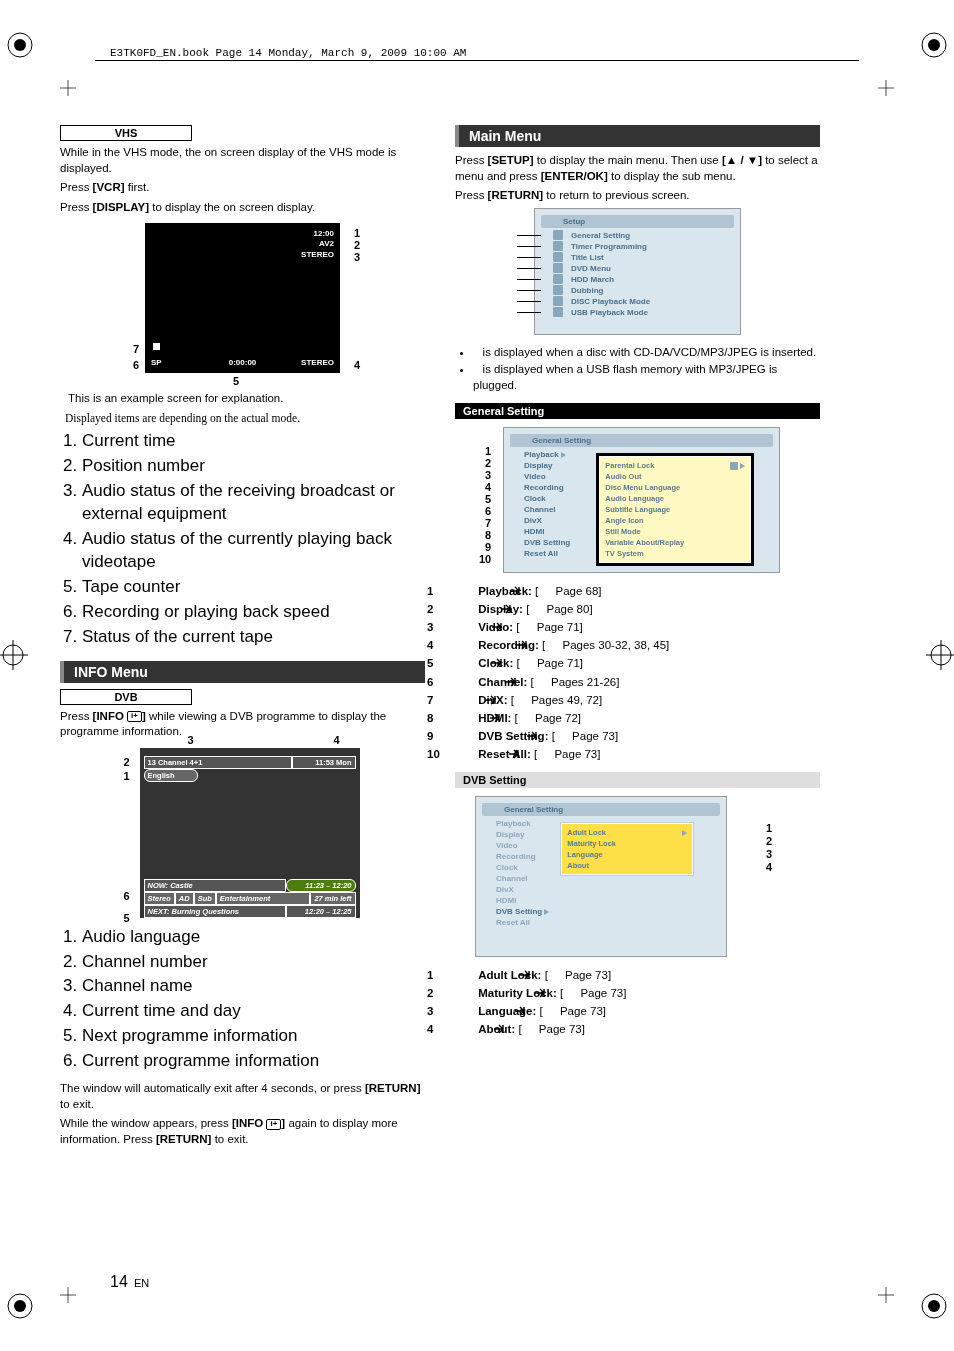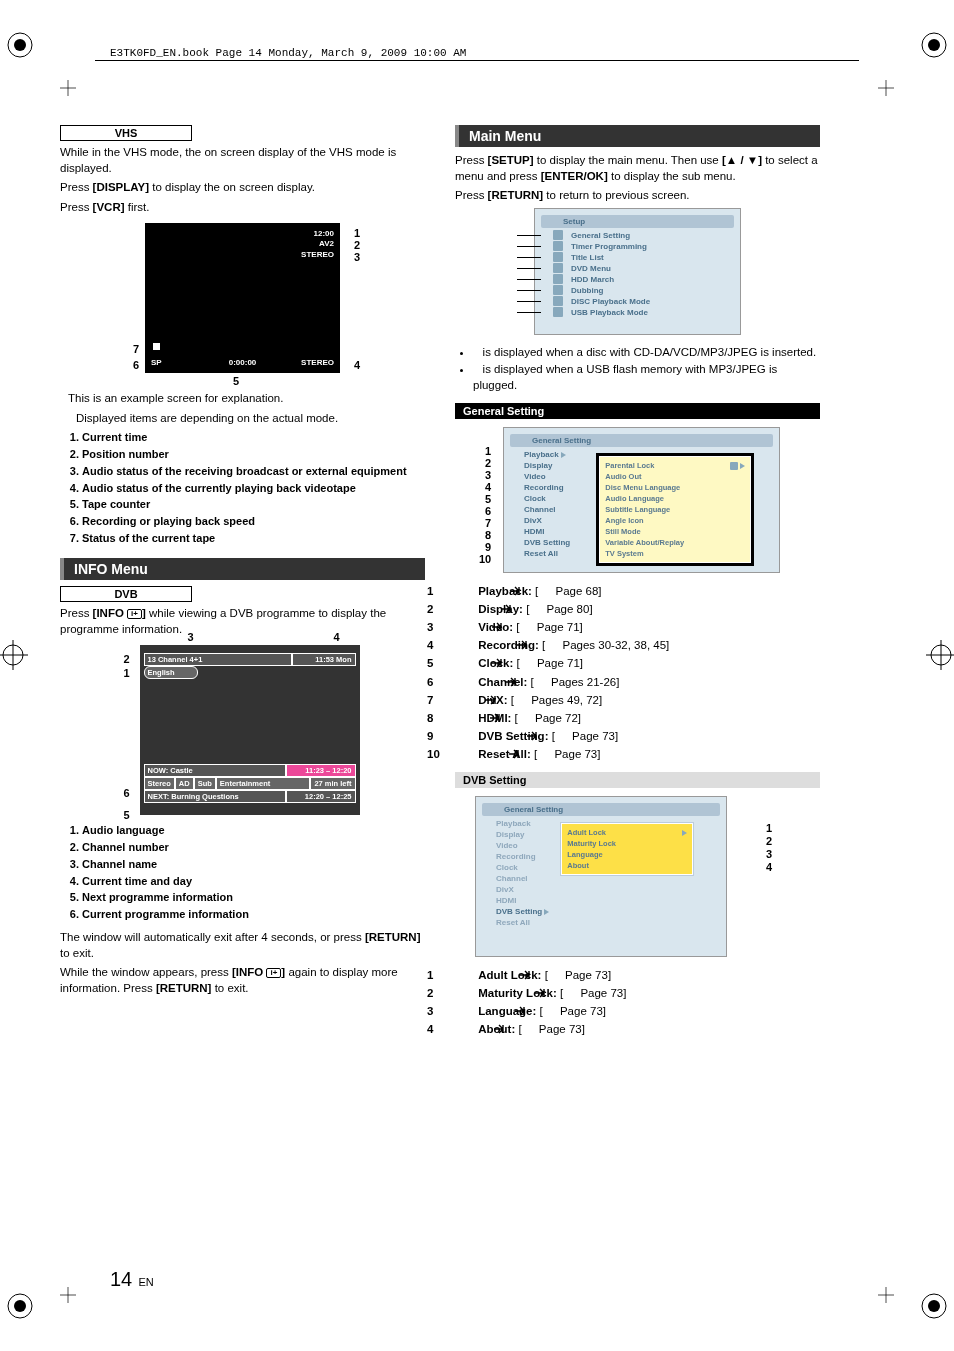--- a/index.html
+++ b/index.html
@@ -20,21 +20,21 @@
 .header-rule { position:absolute; top:60px; left:95px; right:95px; border-top:0.5px solid #000; }
 .header-text { position:absolute; top:47px; left:110px; font-family:"Courier New",monospace; font-size:11px; }
 .content { display:flex; gap:30px; margin-top:85px; }
 .col { width:365px; }
 .tag-box { border:1px solid #000; padding:1px 0; text-align:center; font-weight:bold; font-size:11px; width:130px; margin-bottom:4px; }
 .para { font-size:11.5px; line-height:1.35; margin-bottom:4px; }
 .bold { font-weight:bold; }
 .section-bar { background:#333; color:#fff; font-weight:bold; padding:3px 10px; font-size:14px; border-left:4px solid #888; margin-top:12px; margin-bottom:6px; }
 .sub-bar { background:#000; color:#fff; font-weight:bold; padding:2px 8px; font-size:11px; margin-top:10px; margin-bottom:8px; }
 .sub-bar-gray { background:#ddd; color:#000; font-weight:bold; padding:2px 8px; font-size:11px; margin-top:10px; margin-bottom:8px; }
-ol.numlist { margin:4px 0 8px 0; padding-left:22px; font-size:11px; font-weight:bold; }
+ol.numlist { margin:4px 0 8px 0; padding-left:22px; font-size:17px; font-weight:normal; }
 ol.numlist li { margin-bottom:2px; line-height:1.35; }
 .reflist { margin:4px 0 8px 0; padding-left:0; font-size:11.5px; list-style:none; }
 .reflist li { margin-bottom:2px; line-height:1.4; padding-left:28px; text-indent:-28px; }
 .reflist li .num { display:inline-block; width:20px; font-weight:bold; text-align:left; }
 .reflist li .lbl { font-weight:bold; }
 .arrow { display:inline-block; width:14px; height:10px; position:relative; top:1px; }
 .arrow svg { width:14px; height:10px; }
 ul.bullets { margin:4px 0; padding-left:18px; font-size:11.5px; }
 ul.bullets li { margin-bottom:2px; line-height:1.35; }
 .vhs-screen { width:235px; height:160px; margin:8px auto 8px auto; position:relative; }
@@ -61,21 +61,21 @@
 .gs-right-row { padding:1px 0; color:#5a7a90; font-size:7.5px; }
 .gs-num { position:absolute; color:#000; font-weight:bold; font-size:11px; }
 .dvb-screen { width:250px; margin:4px auto 10px auto; background:#d9e6ee; border:1px solid #999; position:relative; font-size:8px; font-weight:bold; color:#4a708b; padding:4px 0 28px 0; }
 .dvb-left { display:inline-block; vertical-align:top; width:62px; margin-left:8px; }
 .dvb-right { display:inline-block; vertical-align:top; width:120px; background:#fde047; border:1px solid #bcd; padding:4px 6px; margin-top:4px; box-shadow:inset 0 0 0 1px #fff; }
 .dvb-left-row { padding:1px 0; color:#8fa8bc; }
 .dvb-left-row.active { color:#4a708b; }
 .dvb-right-row { padding:1px 0; color:#5a7a90; font-size:7.5px; }
 .dvb-num { position:absolute; color:#000; font-weight:bold; font-size:11px; }
 .pagenum { position:absolute; bottom:60px; left:110px; font-size:11px; }
-.pagenum .big { font-size:20px; }
+.pagenum .big { font-size:16px; }
 .stop-sq { display:inline-block; width:7px; height:7px; background:#fff; vertical-align:middle; margin-left:2px; }
 .tri-r { display:inline-block; width:0; height:0; border-left:5px solid #87a8bc; border-top:3px solid transparent; border-bottom:3px solid transparent; vertical-align:middle; }
 .lock-ic { display:inline-block; width:8px; height:8px; background:#87a8bc; border-radius:1px; vertical-align:middle; }
 .ioicon { display:inline-block; border:1px solid #000; border-radius:2px; padding:0 3px; font-size:8px; font-weight:bold; line-height:1.1; vertical-align:middle; }
 </style>
 </head>
 <body>
 
 <div class="page">
 
@@ -120,22 +120,22 @@
       </svg></div>
 
   <div class="header-rule"></div>
   <div class="header-text">E3TK0FD_EN.book  Page 14  Monday, March 9, 2009  10:00 AM</div>
 
   <div class="content">
 
     <div class="col">
       <div class="tag-box">VHS</div>
       <div class="para">While in the VHS mode, the on screen display of the VHS mode is displayed.</div>
+      <div class="para"><span>Press </span><span class="bold">[VCR]</span><span> first.</span></div>
       <div class="para"><span>Press </span><span class="bold">[DISPLAY]</span><span> to display the on screen display.</span></div>
-      <div class="para"><span>Press </span><span class="bold">[VCR]</span><span> first.</span></div>
 
       <div class="vhs-screen">
         <div class="vhs-black">
           <div class="vhs-tr">
             <div><span>12:00</span></div>
             <div><span>AV2</span></div>
             <div><span>STEREO</span></div>
           </div>
           <div class="vhs-bl"><span>SP</span></div>
           <div class="vhs-bc"><span>0:00:00</span></div>
@@ -145,21 +145,21 @@
         <span class="vhs-num" style="right:0;top:4px;">1</span>
         <span class="vhs-num" style="right:0;top:16px;">2</span>
         <span class="vhs-num" style="right:0;top:28px;">3</span>
         <span class="vhs-num" style="right:0;top:136px;">4</span>
         <span class="vhs-num" style="left:108px;top:152px;">5</span>
         <span class="vhs-num" style="left:8px;top:136px;">6</span>
         <span class="vhs-num" style="left:8px;top:120px;">7</span>
       </div>
 
       <div class="para" style="margin-left:8px;">This is an example screen for explanation.</div>
-      <div class="para" style="margin-left:16px;">Displayed items are depending on the actual mode.</div>
+      <div class="para" style="margin-left:5px;font-family:Liberation Serif, serif;">Displayed items are depending on the actual mode.</div>
 
       <ol class="numlist">
         <li>Current time</li>
         <li>Position number</li>
         <li>Audio status of the receiving broadcast or external equipment</li>
         <li>Audio status of the currently playing back videotape</li>
         <li>Tape counter</li>
         <li>Recording or playing back speed</li>
         <li>Status of the current tape</li>
       </ol>
@@ -178,24 +178,24 @@
         <div class="info-black">
           <div style="position:absolute;top:8px;left:4px;right:4px;">
             <div class="info-row">
                 <div class="info-cell" style="flex:1;background:#555;"><span>13 Channel 4+1</span></div>
                 <div class="info-cell" style="width:56px;text-align:right;background:#555;"><span>11:53 Mon</span></div>
               </div>
             <div class="info-row">
                 <div class="info-cell" style="width:46px;background:#666;border-radius:6px;"><span>English</span></div>
               </div>
           </div>
-          <div style="position:absolute;bottom:12px;left:4px;right:4px;">
+          <div style="position:absolute;bottom:0;left:4px;right:4px;font-style:italic;">
             <div class="info-row">
                 <div class="info-cell" style="flex:1;background:#555;"><span>NOW: Castle</span></div>
-                <div class="info-cell" style="width:62px;text-align:right;background:#ec4899;"><span>11:23 – 12:20</span></div>
+                <div class="info-cell" style="width:62px;text-align:right;background:#4d7c0f;border-radius:6px;"><span>11:23 – 12:20</span></div>
               </div>
             <div class="info-row">
               <div class="info-cell" style="background:#666;"><span>Stereo</span></div>
               <div class="info-cell" style="background:#666;"><span>AD</span></div>
               <div class="info-cell" style="background:#666;"><span>Sub</span></div>
               <div class="info-cell" style="flex:1;background:#666;"><span>Entertainment</span></div>
               <div class="info-cell" style="background:#666;"><span>27 min left</span></div>
             </div>
             <div class="info-row">
                 <div class="info-cell" style="flex:1;background:#555;"><span>NEXT: Burning Questions</span></div>

